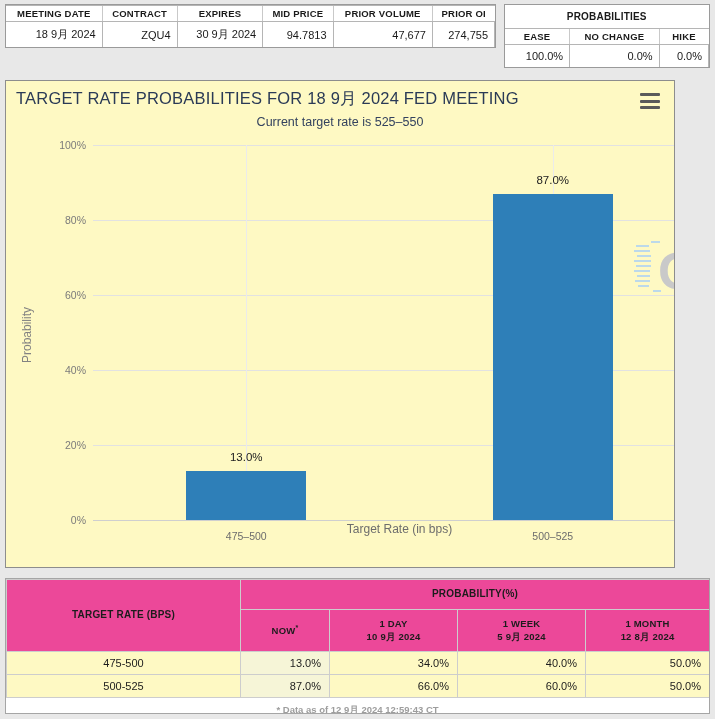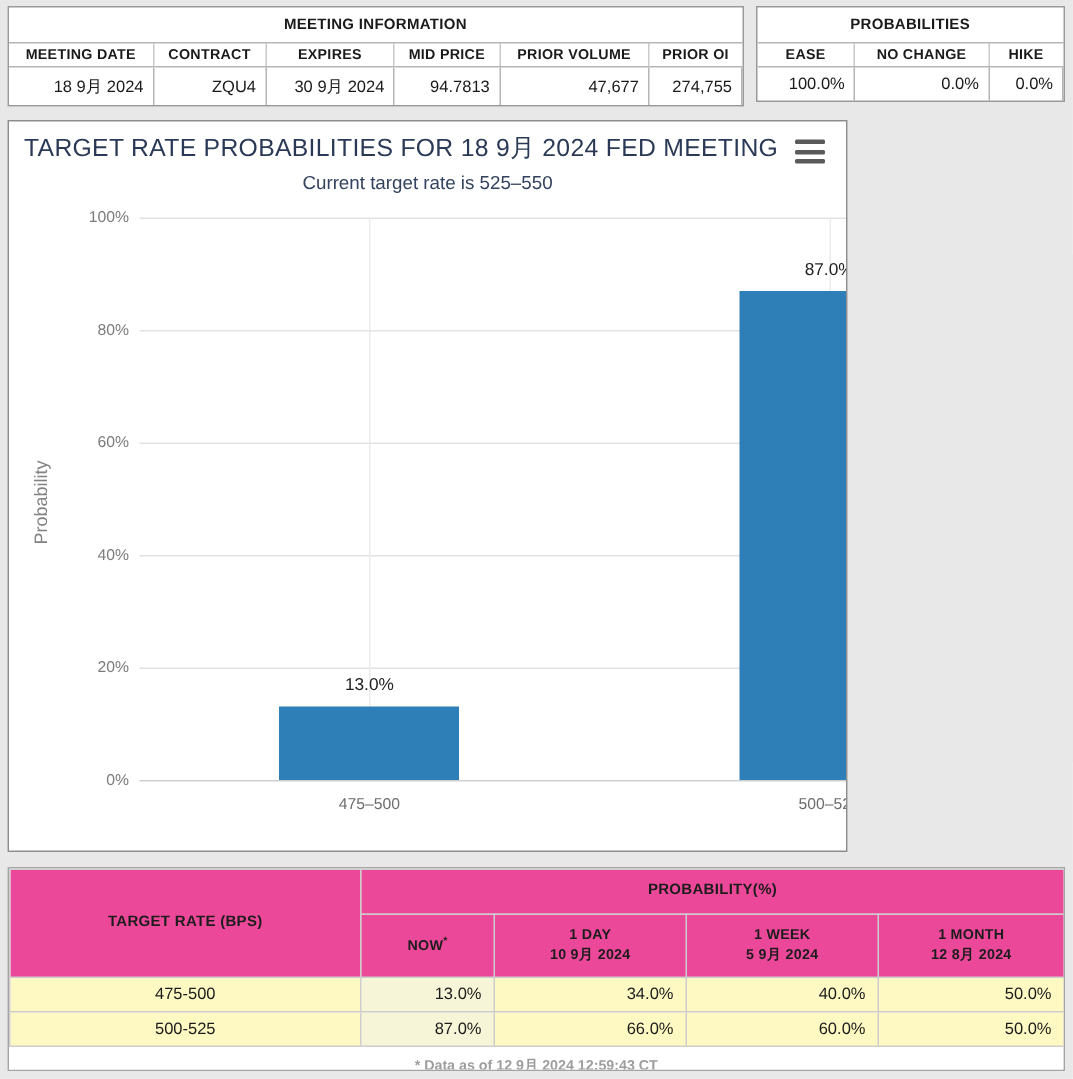--- a/index.html
+++ b/index.html
@@ -68,22 +68,22 @@
   table.info tr.val td.r { text-align: right; }
   table.info tr.grp td, table.info tr.hdr td { border-left: none; border-right: none; }
   table.info tr.hdr td, table.info tr.val td { border-left: 1px solid #c9c9c9; }
   table.info tr.hdr td:first-child, table.info tr.val td:first-child { border-left: none; }
   table.info tr:last-child td { border-bottom: none; }
 
   
   #chart-panel {
     position: absolute;
     top: 80px; left: 5px;
-    width: 560px; height: 488px;
-    background: #ffffff;
+    width: 670px; height: 488px;
+    background: #fef9c3;
     border: 1px solid #8d8d8d;
     overflow: hidden;
   }
   #chart-title {
     position: absolute;
     left: 10px; top: 7px;
     font-size: 16.5px;
     color: #2a3a56;
     letter-spacing: .2px;
     white-space: nowrap;
@@ -234,23 +234,20 @@
 </head>
 <body>
 
 <div id="page">
 
   <div class="top-row">
 
     <div class="info-panel meeting">
       <table class="info">
         <tbody>
-            <tr class="grp">
-          <td colspan="6">MEETING INFORMATION</td>
-        </tr>
         <tr class="hdr">
           <td>MEETING DATE</td>
           <td>CONTRACT</td>
           <td>EXPIRES</td>
           <td>MID PRICE</td>
           <td>PRIOR VOLUME</td>
           <td>PRIOR OI</td>
         </tr>
         <tr class="val">
           <td class="c">18 9月 2024</td>
@@ -321,20 +318,21 @@
       <div id="bars-host">
           <div class="bar" style="left: 93.25px; width: 120px; height: 48.75px; background: rgb(46, 127, 184);"></div>
           <div class="bar-label" style="left: 153.25px; top: 306.25px;">13.0%</div>
           <div class="xcat" style="left: 153.25px;">475–500</div>
           <div class="bar" style="left: 399.75px; width: 120px; height: 326.25px; background: rgb(46, 127, 184);"></div>
           <div class="bar-label" style="left: 459.75px; top: 28.75px;">87.0%</div>
           <div class="xcat" style="left: 459.75px;">500–525</div>
         </div>
     </div>
 
+    <div id="xaxis-title-wrap">Target Rate (in bps)</div>
 
     <svg id="watermark" viewBox="0 0 70 62">
       <g fill="#bcd9ea">
         <rect x="2" y="6" width="13" height="2"></rect>
         <rect x="0" y="11" width="16" height="2"></rect>
         <rect x="3" y="16" width="14" height="2"></rect>
         <rect x="0" y="21" width="17" height="2"></rect>
         <rect x="2" y="26" width="15" height="2"></rect>
         <rect x="0" y="31" width="16" height="2"></rect>
         <rect x="3" y="36" width="13" height="2"></rect>

